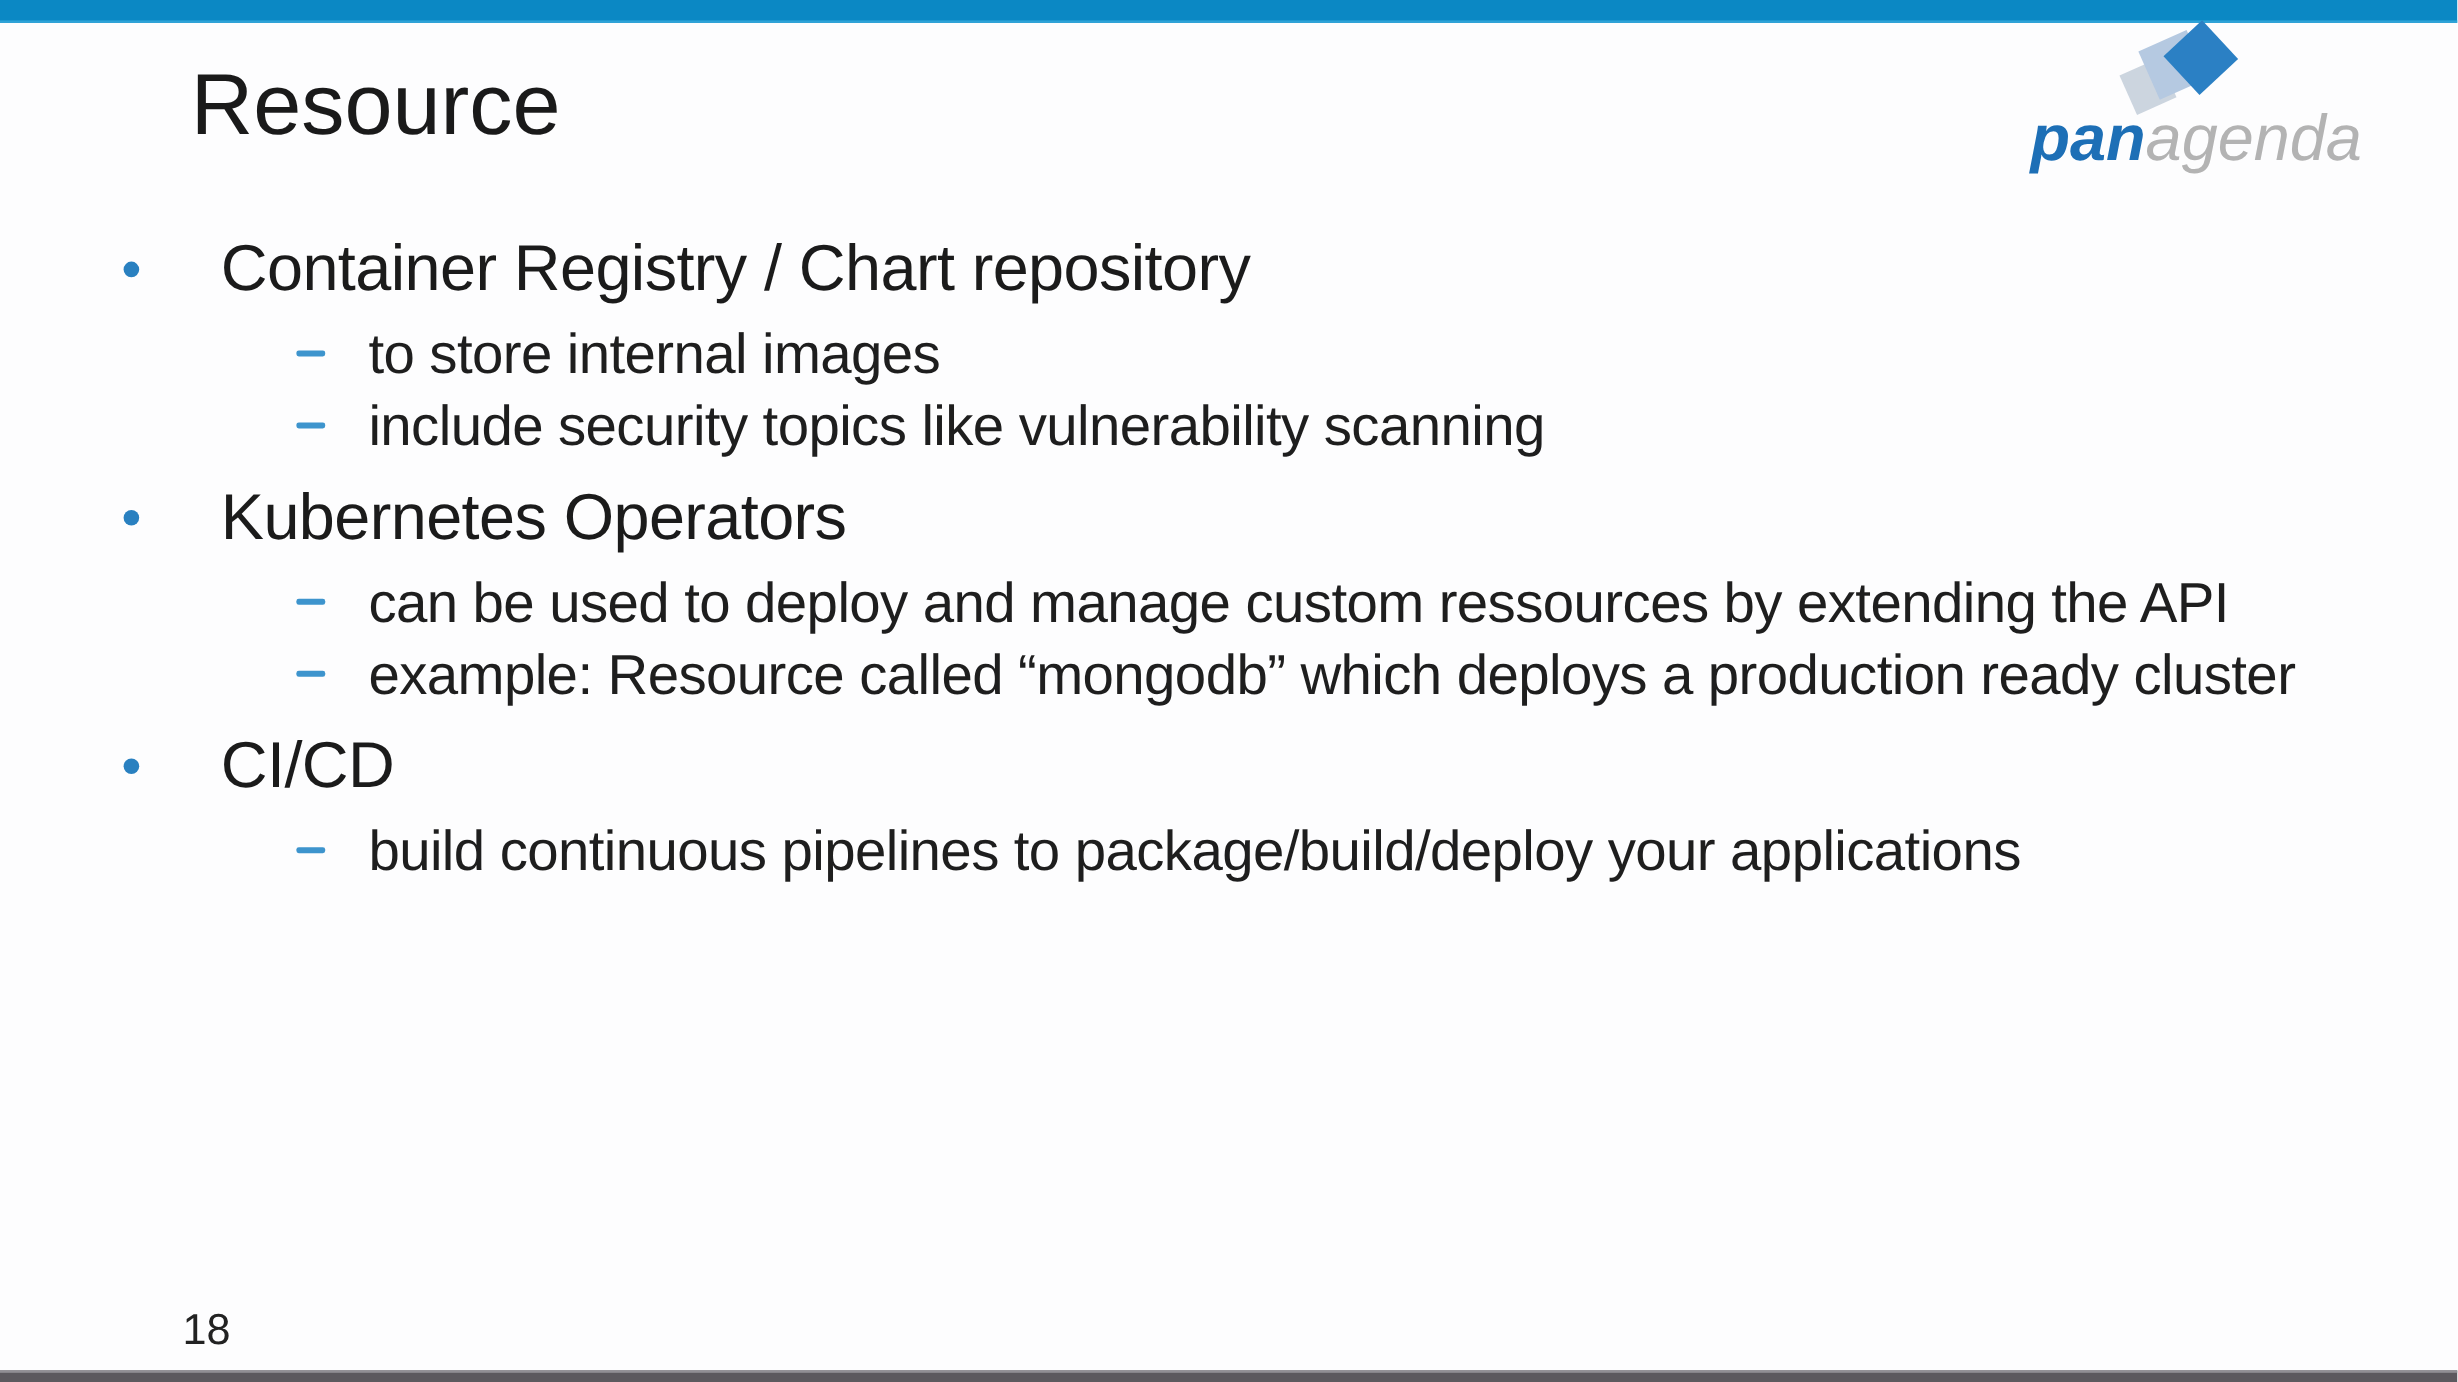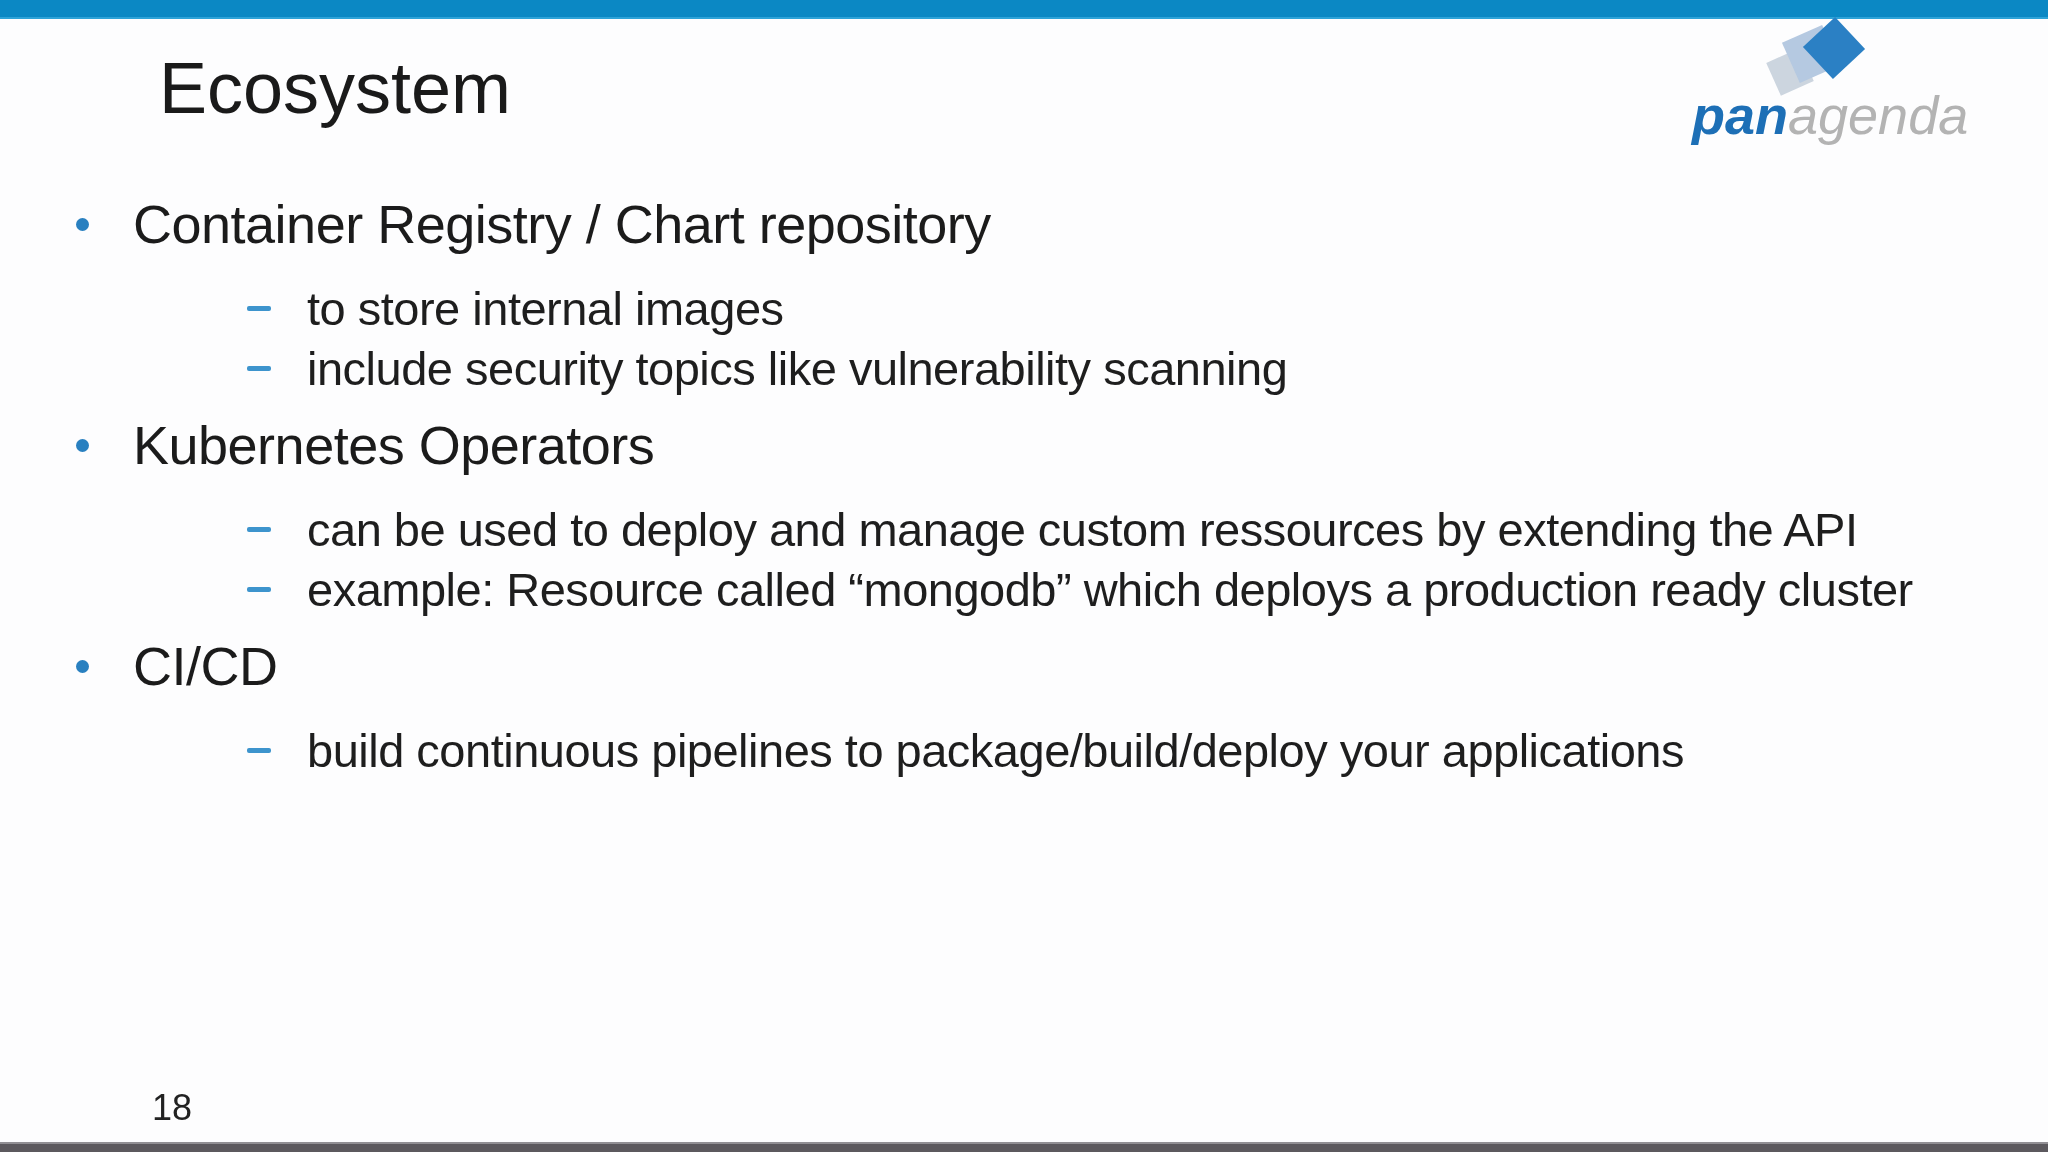--- a/index.html
+++ b/index.html
@@ -100,31 +100,32 @@
   }
   .group + .group { margin-top: 13px; }
   .row {
     display: flex;
     align-items: center;
     white-space: nowrap;
   }
   .l1 {
     height: 68px;
     font-size: 54px;
-    padding-left: 76px;
+    padding-left: 103px;
     letter-spacing: -0.5px;
+    gap: 24px;
   }
   .l2 {
     height: 60px;
     font-size: 47px;
     padding-left: 247px;
     letter-spacing: -0.5px;
     color: #1e1e1e;
   }
-  .l2.first { margin-top: 20px; }
+  .l2.first { margin-top: 6px; }
   .dot {
     flex: 0 0 auto;
     width: 13px; height: 13px;
     border-radius: 50%;
     background: #2980c0;
     margin-right: 44px;
   }
   .dash {
     flex: 0 0 auto;
     width: 24px; height: 5px;
@@ -143,21 +144,21 @@
     color: #222222;
   }
 </style>
 </head>
 <body>
 
 <div class="slide">
 
   <div class="top-bar"></div>
 
-  <div class="title">Ecosystem</div>
+  <div class="title">Resource</div>
 
   <div class="logo">
     <div class="diamond d-pale"></div>
     <div class="diamond d-light"></div>
     <div class="diamond d-blue"></div>
     <div class="logo-text"><span class="logo-pan">pan</span><span class="logo-agenda">agenda</span></div>
   </div>
 
   <div class="bullets">
 

